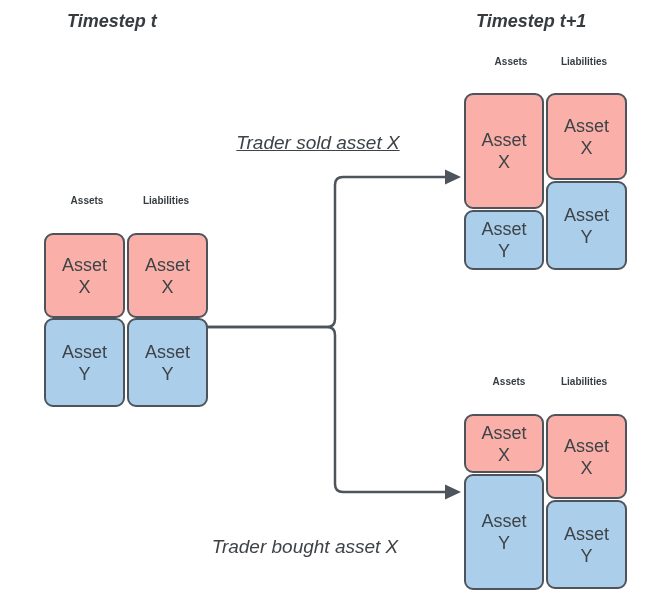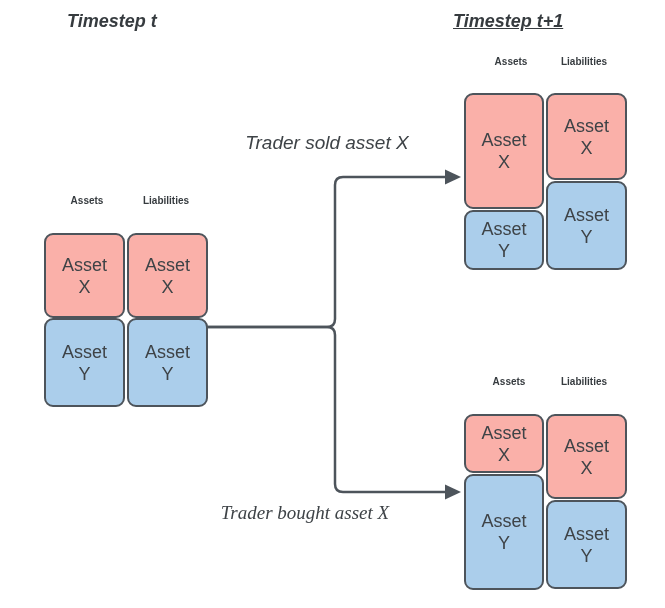--- a/index.html
+++ b/index.html
@@ -76,24 +76,24 @@
 <div class="canvas">
 
   <svg class="connectors" viewBox="0 0 665 608" xmlns="http://www.w3.org/2000/svg">
     <path class="connector" d="M207 327 H327 Q335 327 335 319 V185 Q335 177 343 177 H445"></path>
     <path class="connector" d="M207 327 H327 Q335 327 335 335 V484 Q335 492 343 492 H445"></path>
     <polygon class="arrowhead" points="445,169.5 461,177 445,184.5"></polygon>
     <polygon class="arrowhead" points="445,484.5 461,492 445,499.5"></polygon>
   </svg>
 
   <div class="title" style="left:67px; top:11px;">Timestep t</div>
-  <div class="title" style="left:453px; top:11px;text-decoration:underline;">Timestep t+1</div>
+  <div class="title" style="left:476px; top:11px;">Timestep t+1</div>
 
-  <div class="arrow-label" style="left:327px; top:132px;">Trader sold asset X</div>
-  <div class="arrow-label" style="left:305px; top:502px;font-family:Liberation Serif, serif;">Trader bought asset X</div>
+  <div class="arrow-label" style="left:318px; top:132px;text-decoration:underline;">Trader sold asset X</div>
+  <div class="arrow-label" style="left:305px; top:536px;">Trader bought asset X</div>
 
   <div class="hdr" style="left:87px; top:195px;">Assets</div>
   <div class="hdr" style="left:166px; top:195px;">Liabilities</div>
 
   <div class="box pink" style="left:44px; top:233px; width:81px; height:85px;">
     <span>Asset</span>
     <span>X</span>
   </div>
   <div class="box pink" style="left:127px; top:233px; width:81px; height:85px;">
     <span>Asset</span>

